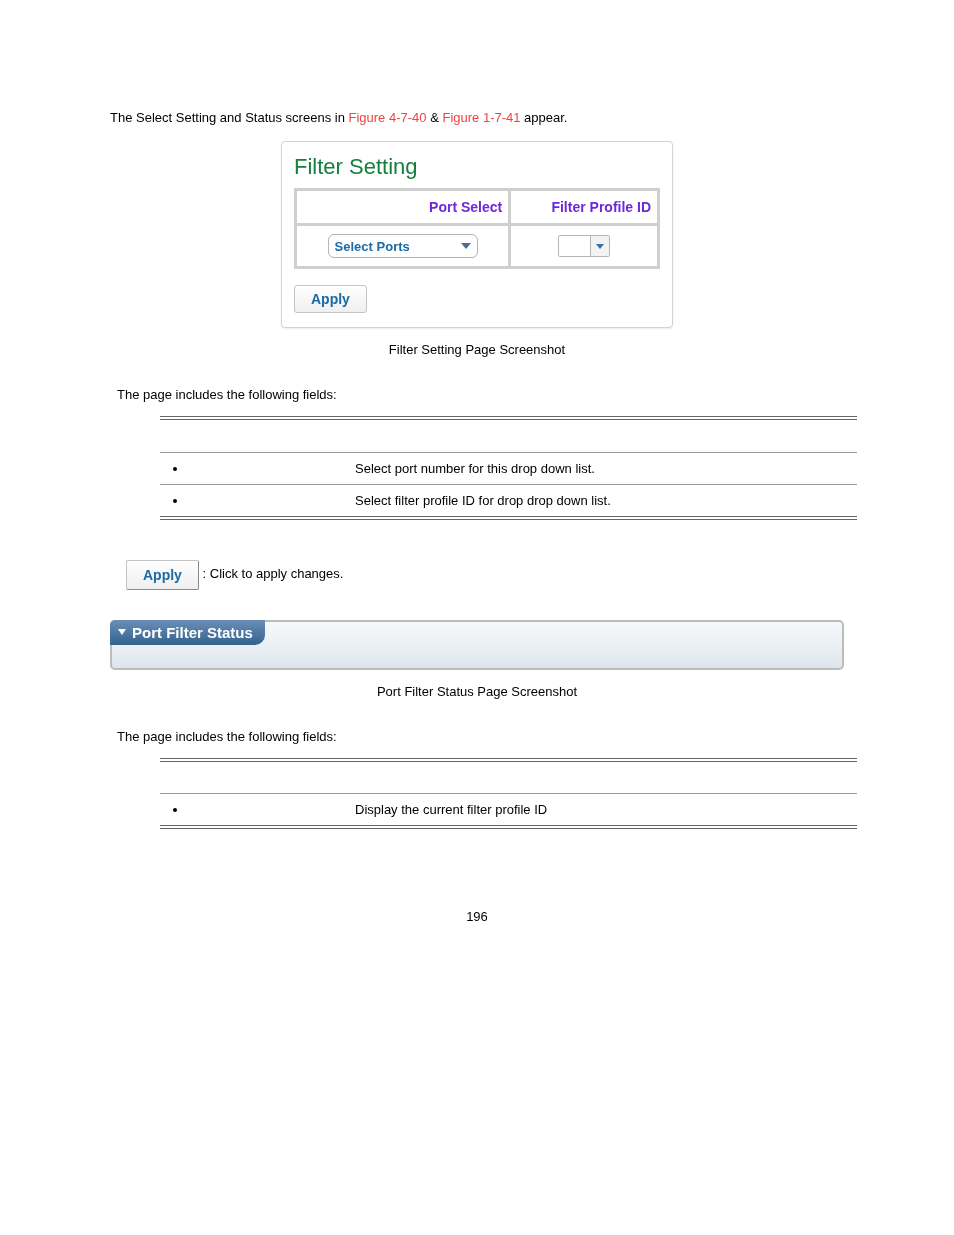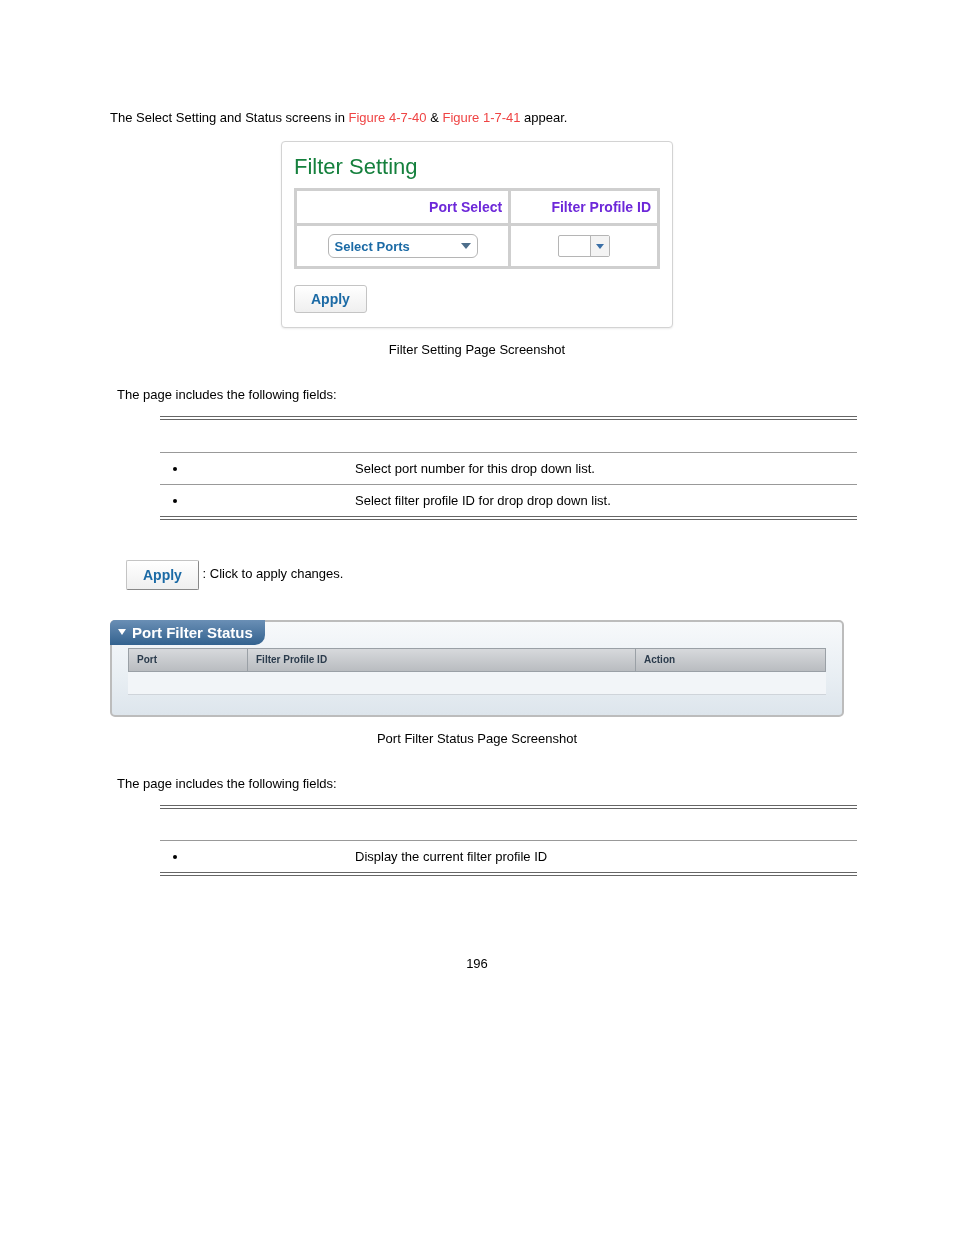--- a/index.html
+++ b/index.html
@@ -270,41 +270,20 @@
   <span>: Click to apply changes.</span>
 </p>
 
 <div class="status-panel">
   <div class="status-tab">
     <svg width="8" height="6" viewBox="0 0 8 6">
         <path d="M0 0 L8 0 L4 6 Z" fill="#fff"></path>
       </svg>
     <span>Port Filter Status</span>
   </div>
-  <table class="status">
-    <colgroup>
-      <col class="status-col-port">
-        <col>
-        <col class="status-col-action">
-    </colgroup>
-    <thead>
-      <tr>
-        <th>Port</th>
-        <th>Filter Profile ID</th>
-        <th>Action</th>
-      </tr>
-    </thead>
-    <tbody>
-      <tr>
-          <td></td>
-          <td></td>
-          <td></td>
-        </tr>
-    </tbody>
-  </table>
 </div>
 
 <p class="caption">Port Filter Status Page Screenshot</p>
 
 <p class="section-label">The page includes the following fields:</p>
 
 <table class="doc">
   <colgroup>
       <col class="c1">
       <col>

